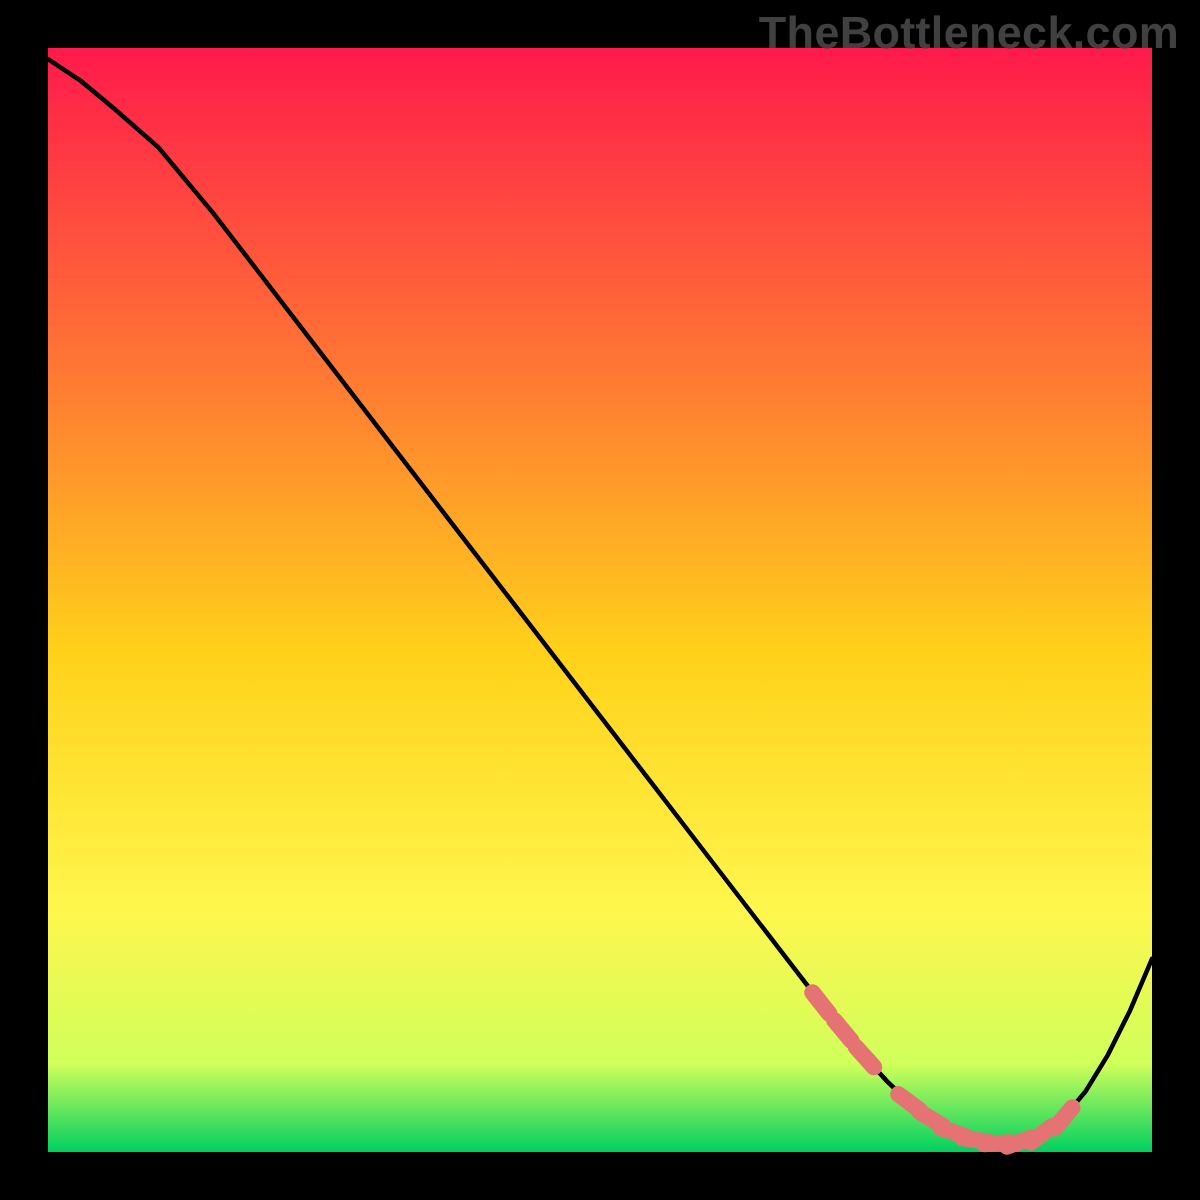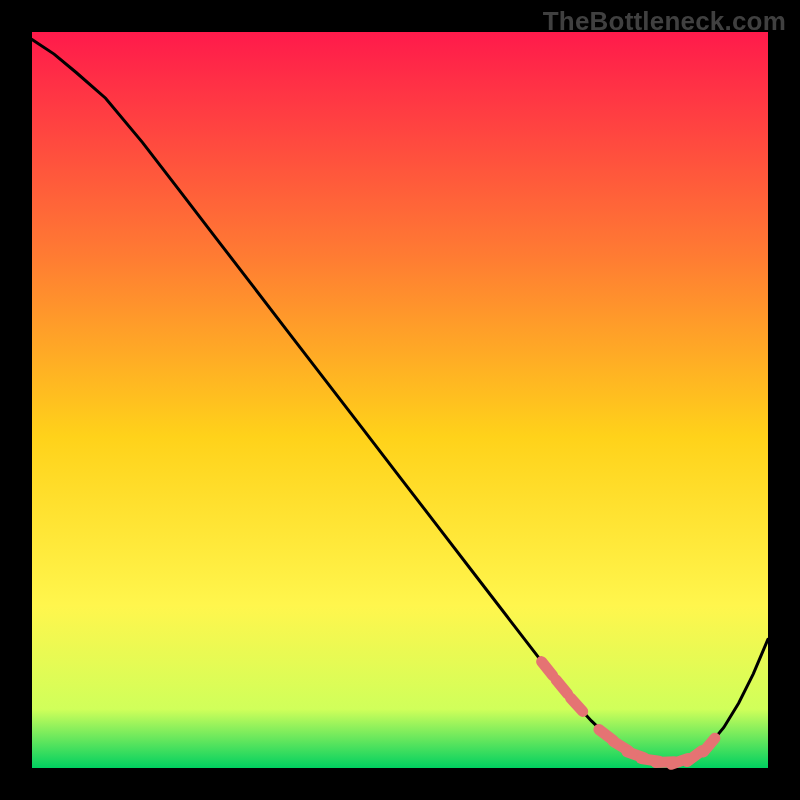--- a/index.html
+++ b/index.html
@@ -17,21 +17,21 @@
     left: 0;
     width: 800px;
     height: 800px;
     background: #000;
   }
   .watermark {
     position: absolute;
     top: 6px;
     right: 14px;
     color: #404040;
-    font-size: 26px;
+    font-size: 30px;
     font-weight: 600;
     letter-spacing: 0.2px;
     user-select: none;
   }
   svg {
     position: absolute;
     top: 0;
     left: 0;
   }
 </style>

